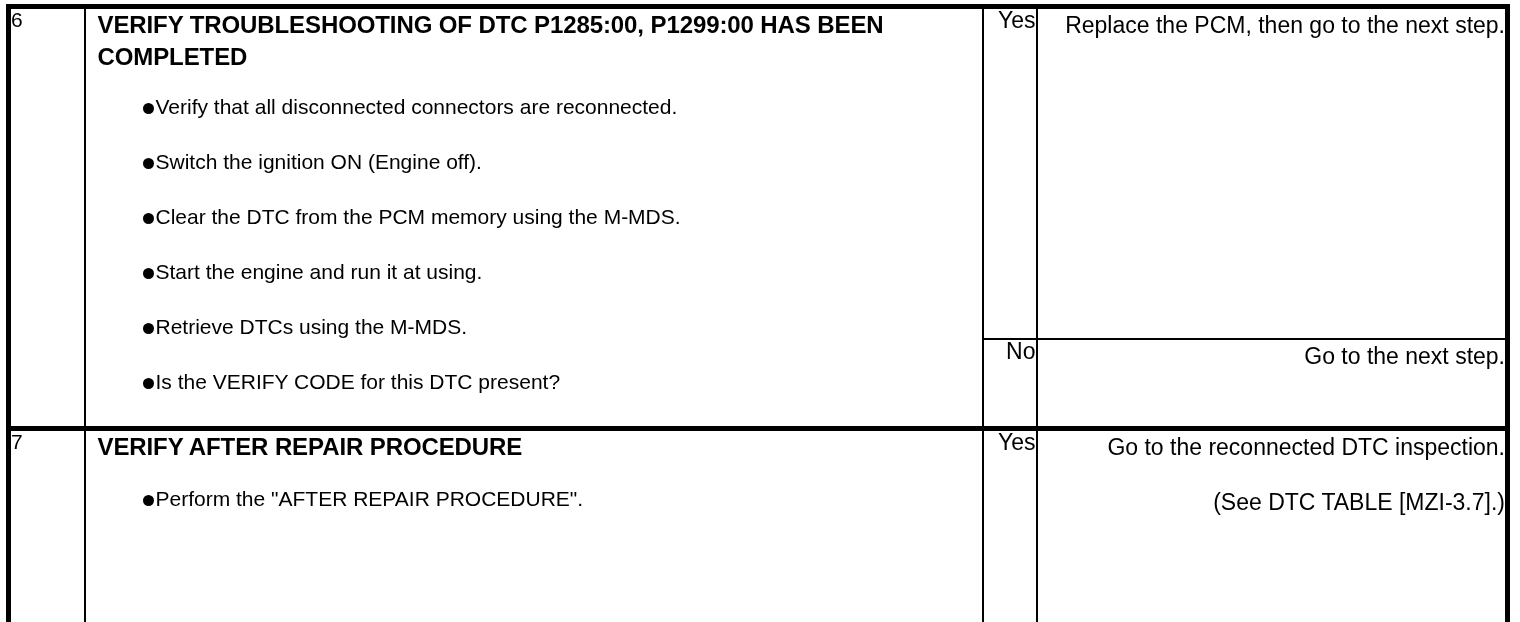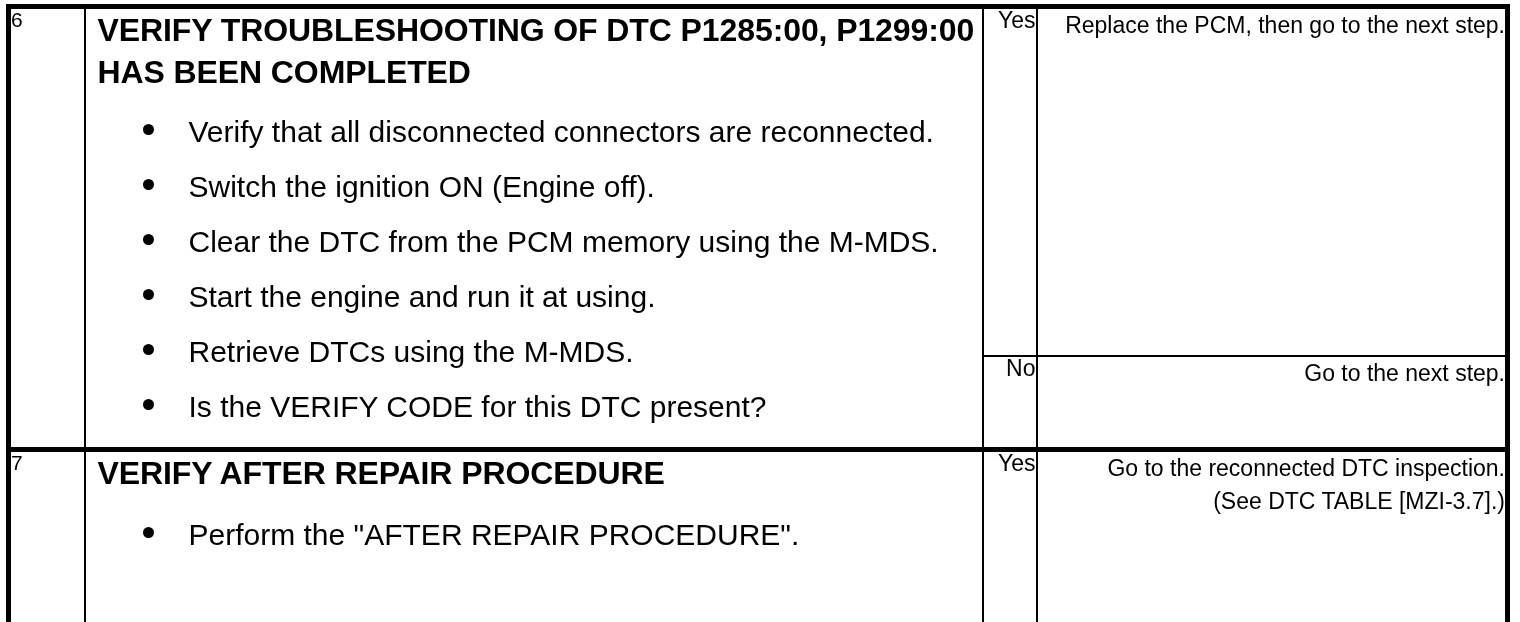--- a/index.html
+++ b/index.html
@@ -58,39 +58,40 @@
     padding: 9px 0 0 7px;
     font-weight: normal;
   }
 
   .main-cell {
     padding: 10px 12px 8px 14px;
   }
 
   .step-title {
     font-weight: bold;
-    font-size: 32px;
+    font-size: 24px;
     line-height: 1.32;
     letter-spacing: -0.1px;
-    margin: 0 0 0 12px;
+    margin: 0 0 0 0;
+    padding-left: 12px;
   }
 
   .bullets {
     list-style: none;
     margin: 0;
     padding: 0;
   }
   .bullets.step6 { margin-top: 24px; }
   .bullets.step7 { margin-top: 25px; }
 
   .bullet-item {
     position: relative;
-    font-size: 30px;
+    font-size: 21px;
     line-height: 1;
-    padding-left: 103px;
+    padding-left: 70px;
     height: 55px;
   }
   .bullet-item .dot {
     position: absolute;
     left: 57px;
     top: 7px;
     width: 11px;
     height: 11px;
     background: #000;
     border-radius: 50%;
@@ -115,20 +116,21 @@
   .action-cell {
     font-size: 23px;
     line-height: 1.42;
     padding: 10px 10px 0 10px;
     text-align: right;
   }
   .action-cell p {
     margin: 0;
   }
   .action-cell p + p {
+    margin-top: 22px;
   }
 </style>
 </head>
 <body>
 
 <div class="page">
 
   <table class="dtc-table">
     <colgroup>
       <col class="col-step">

